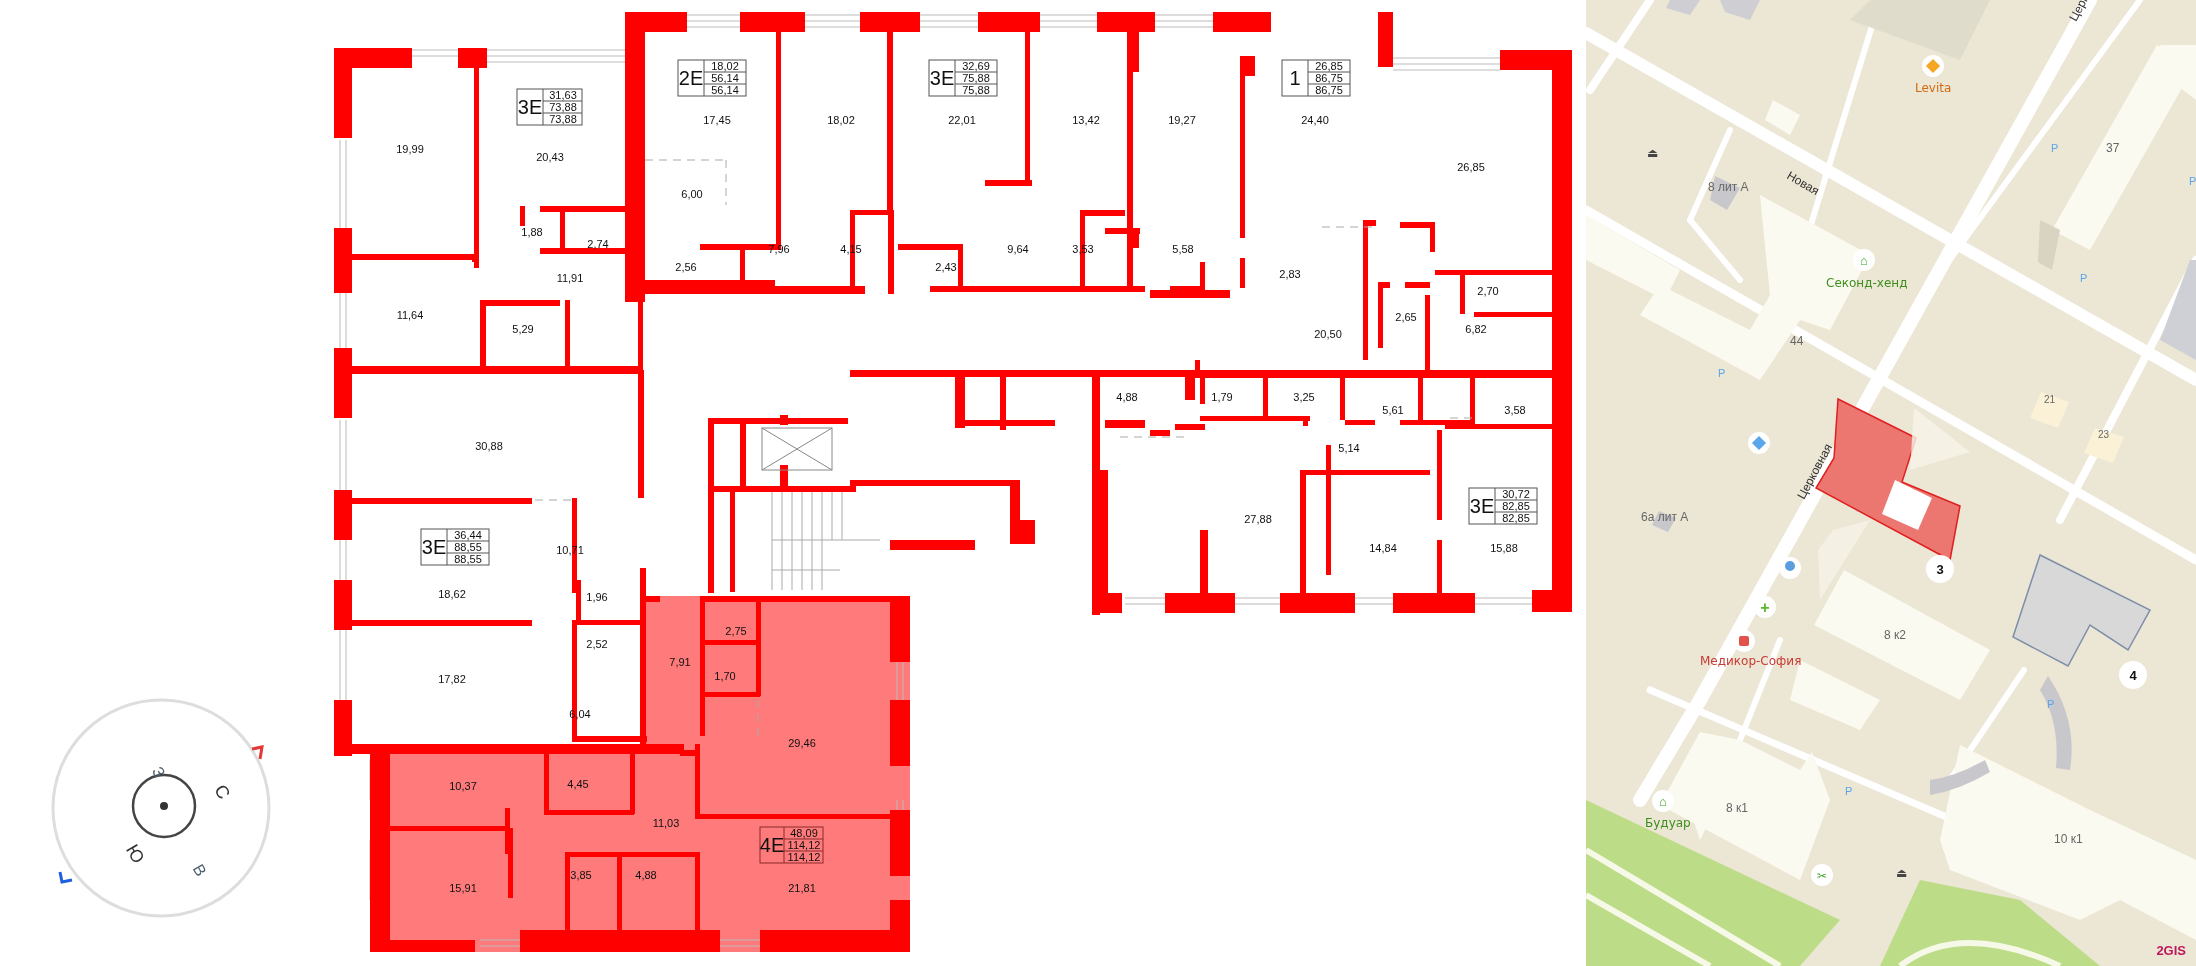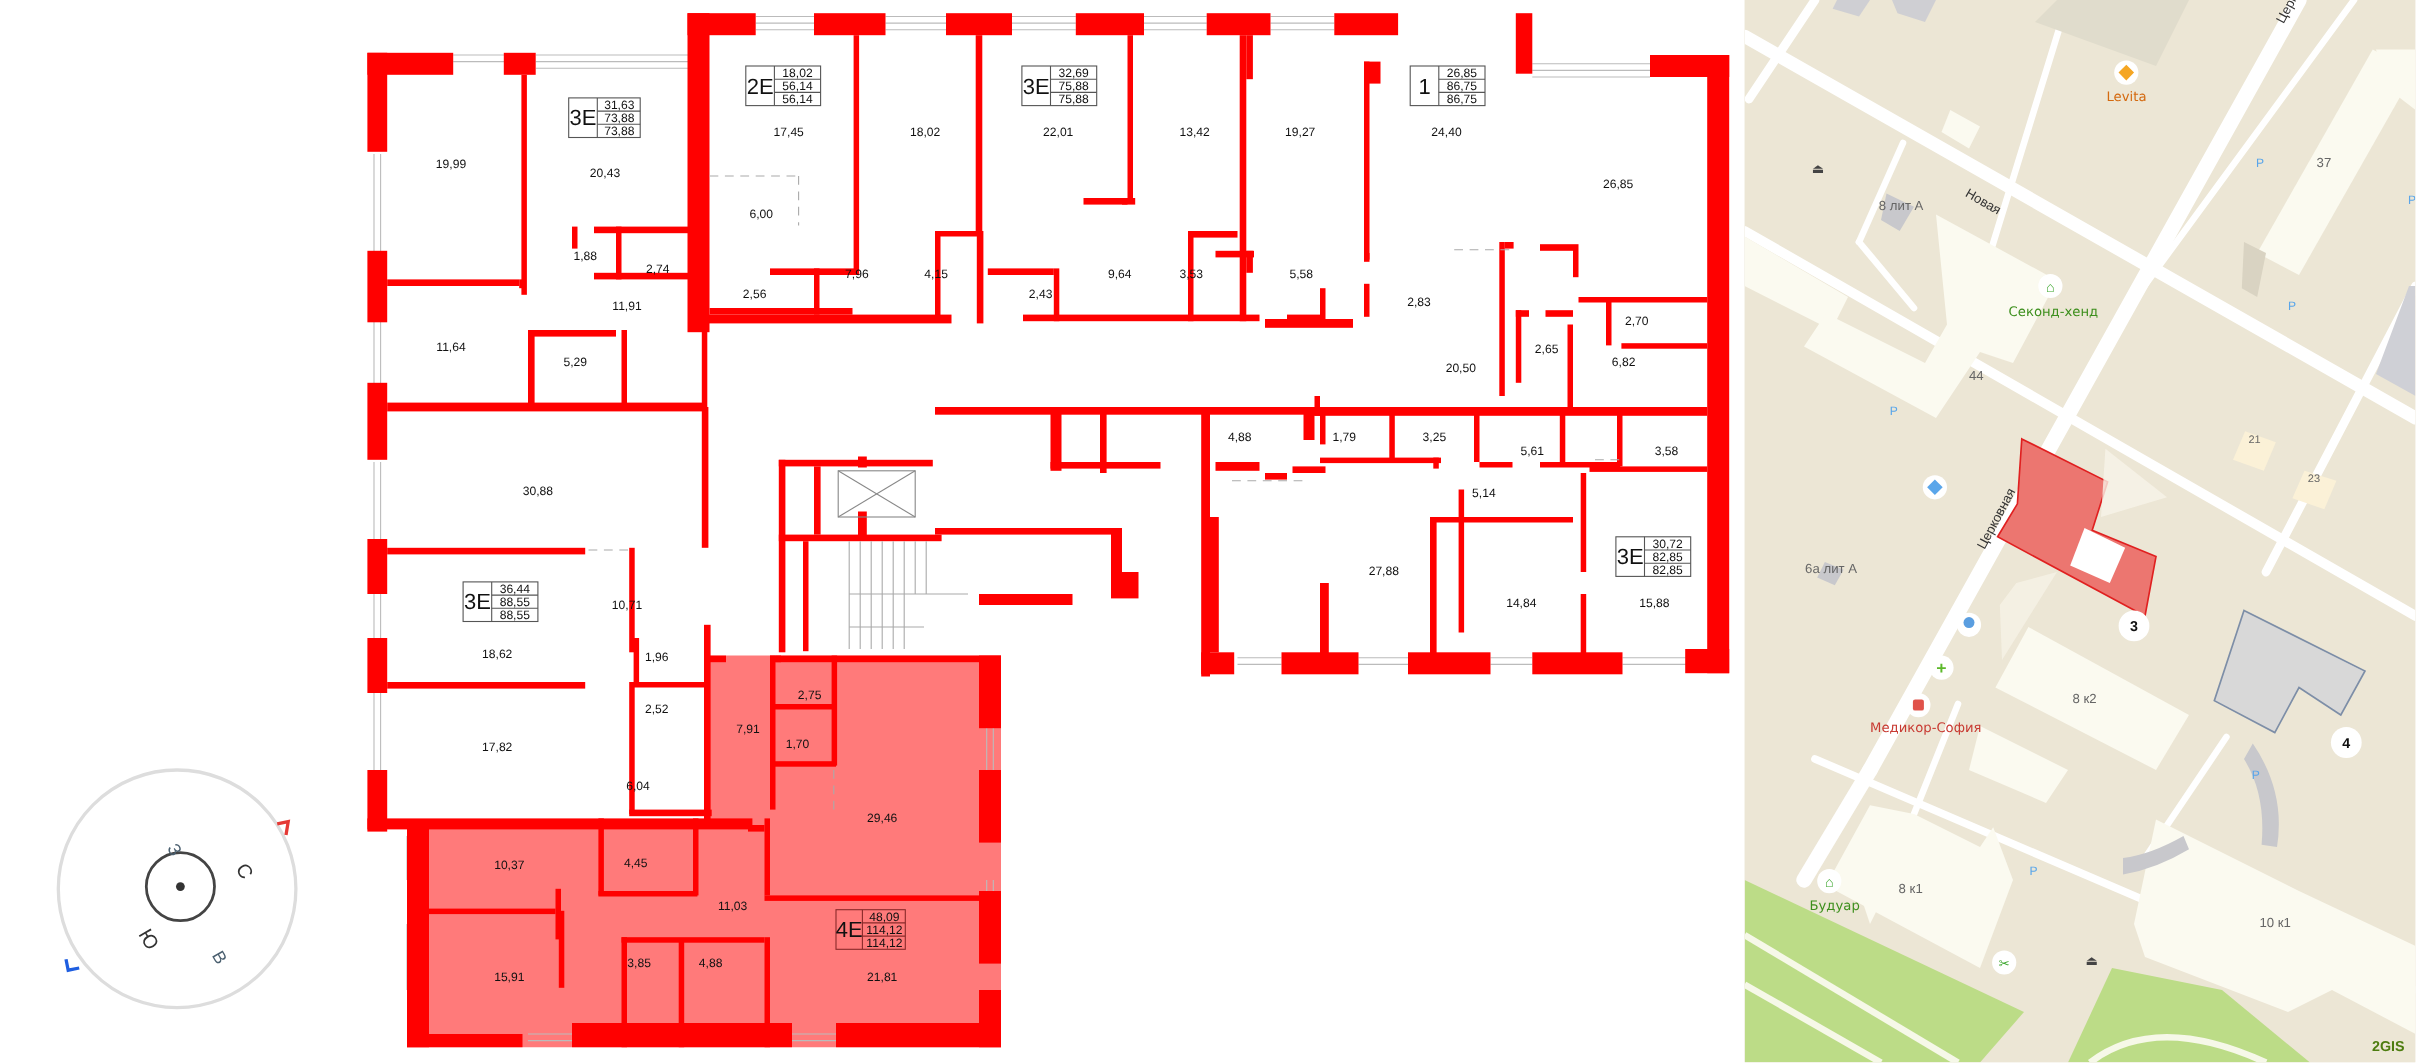--- a/index.html
+++ b/index.html
@@ -5,21 +5,21 @@
   html, body { margin:0; padding:0; }
   body { width:2196px; height:966px; position:relative; overflow:hidden; background:#ffffff; font-family:"Liberation Sans", sans-serif; }
   .plan-panel { position:absolute; left:0; top:0; width:1586px; height:966px; background:#fff; }
   .map-panel { position:absolute; left:1586px; top:0; width:610px; height:966px; background:#ece6d5; overflow:hidden; }
   svg text { font-family:"Liberation Sans", sans-serif; }
   .room-label { font-size:11px; fill:#111; text-anchor:middle; }
   .badge-big { font-size:20px; fill:#111; }
   .badge-small { font-size:11px; fill:#111; }
   .map-label { font-family:"DejaVu Sans", sans-serif; }
   .compass { position:absolute; left:50px; top:697px; width:222px; height:222px; }
-  .brand { position:absolute; right:10px; bottom:8px; font-size:13px; font-weight:bold; color:#4d7c0f; }
+  .brand { position:absolute; right:10px; bottom:8px; font-size:13px; font-weight:bold; color:#be185d; }
 </style>
 </head>
 <body>
 
 <div class="plan-panel">
 <svg width="1586" height="966" viewBox="0 0 1586 966">
 
   <g>
     <polygon points="645,596 910,596 910,952 370,952 370,752 645,752" fill="#ff7a7a"></polygon>
   </g>

